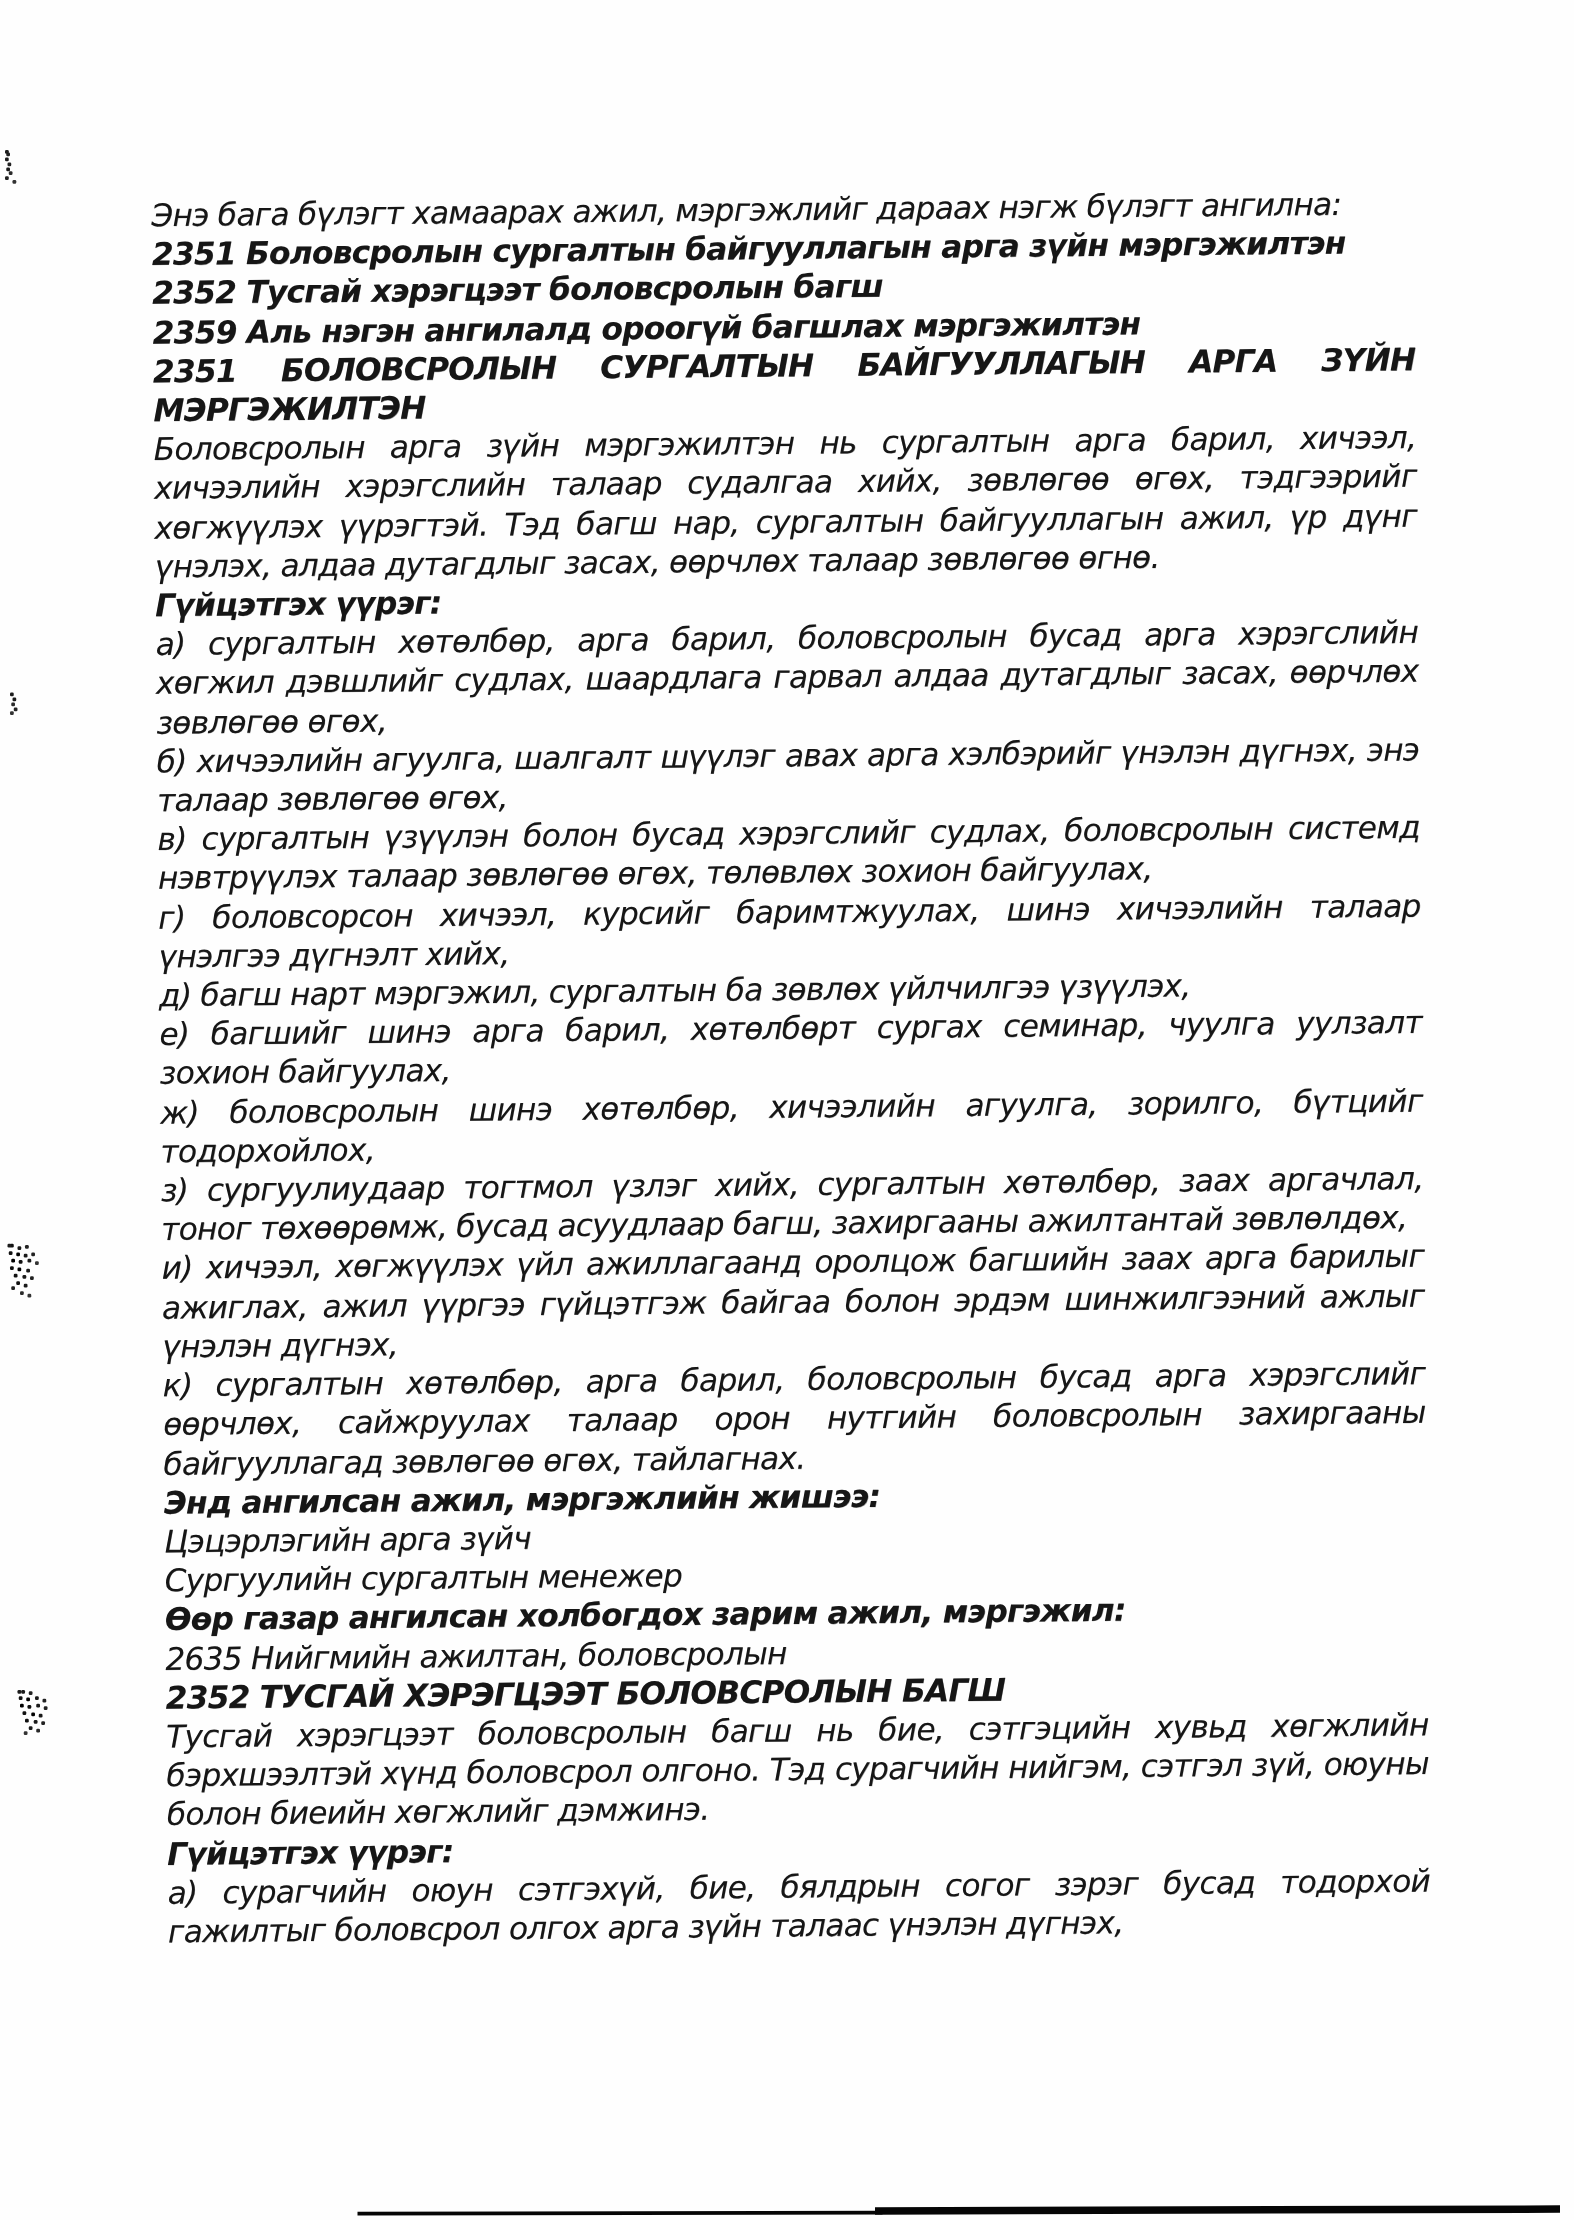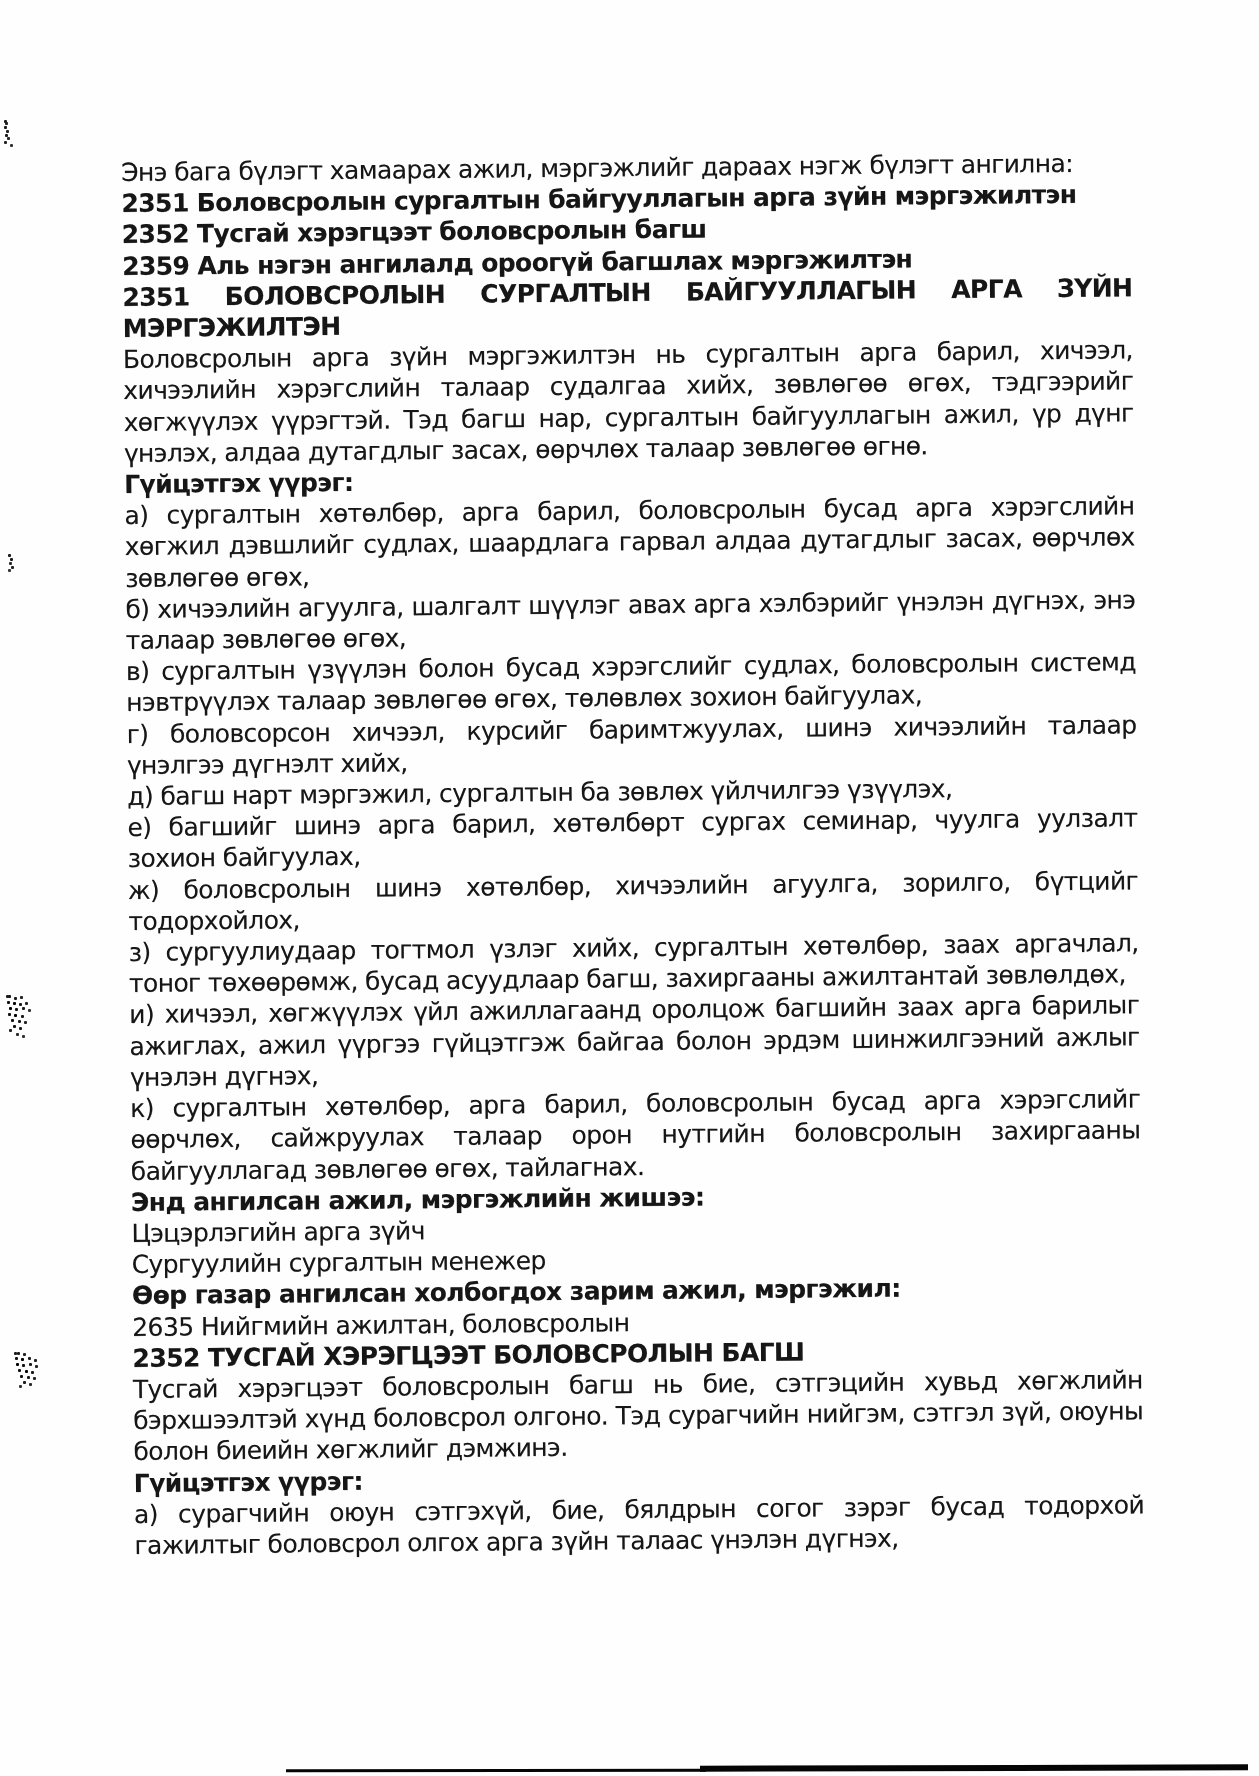--- a/index.html
+++ b/index.html
@@ -5,20 +5,21 @@
   html,body{margin:0;padding:0;}
   body{
     width:1259px;height:1776px;
     background:#ffffff;
     font-family:"DejaVu Sans","Liberation Sans",sans-serif;
     overflow:hidden;
   }
   .page{
     position:relative;width:1259px;height:1776px;background:#fefefe;overflow:hidden;
     color:#161616;
+    font-style:italic;
   }
   .content{
     position:absolute;left:121px;top:157px;width:1010px;
     transform:rotate(-0.55deg);transform-origin:0 0;
     text-shadow:0.25px 0.25px 0 rgba(0,0,0,0.38);
   }
   .content p{
     margin:0;
     font-size:25px;line-height:31.2px;letter-spacing:-0.6px;
     text-align:justify;

